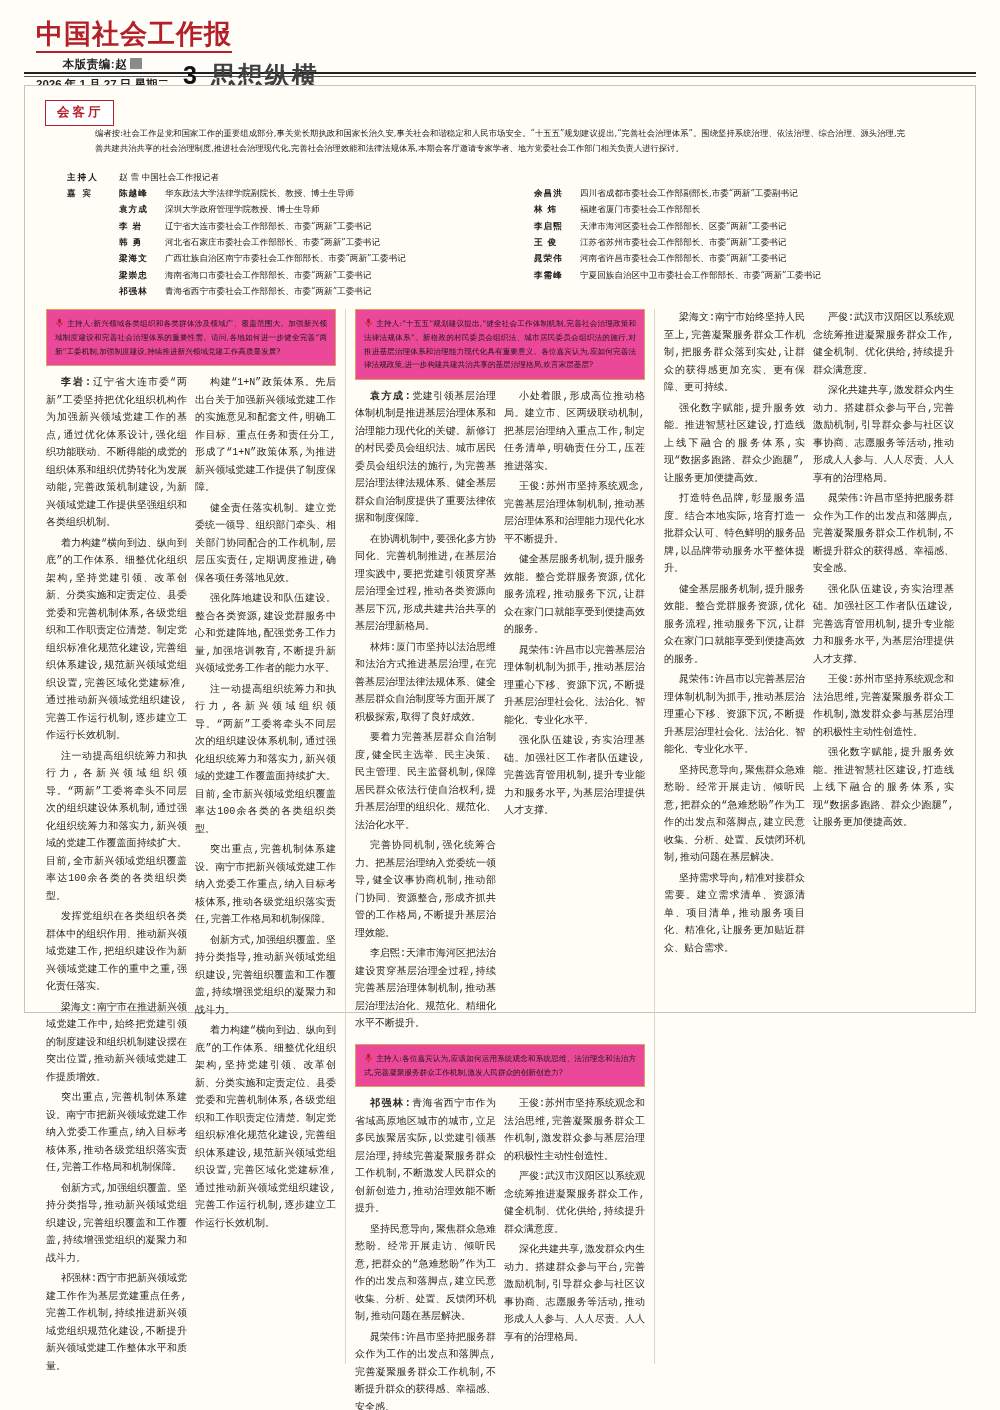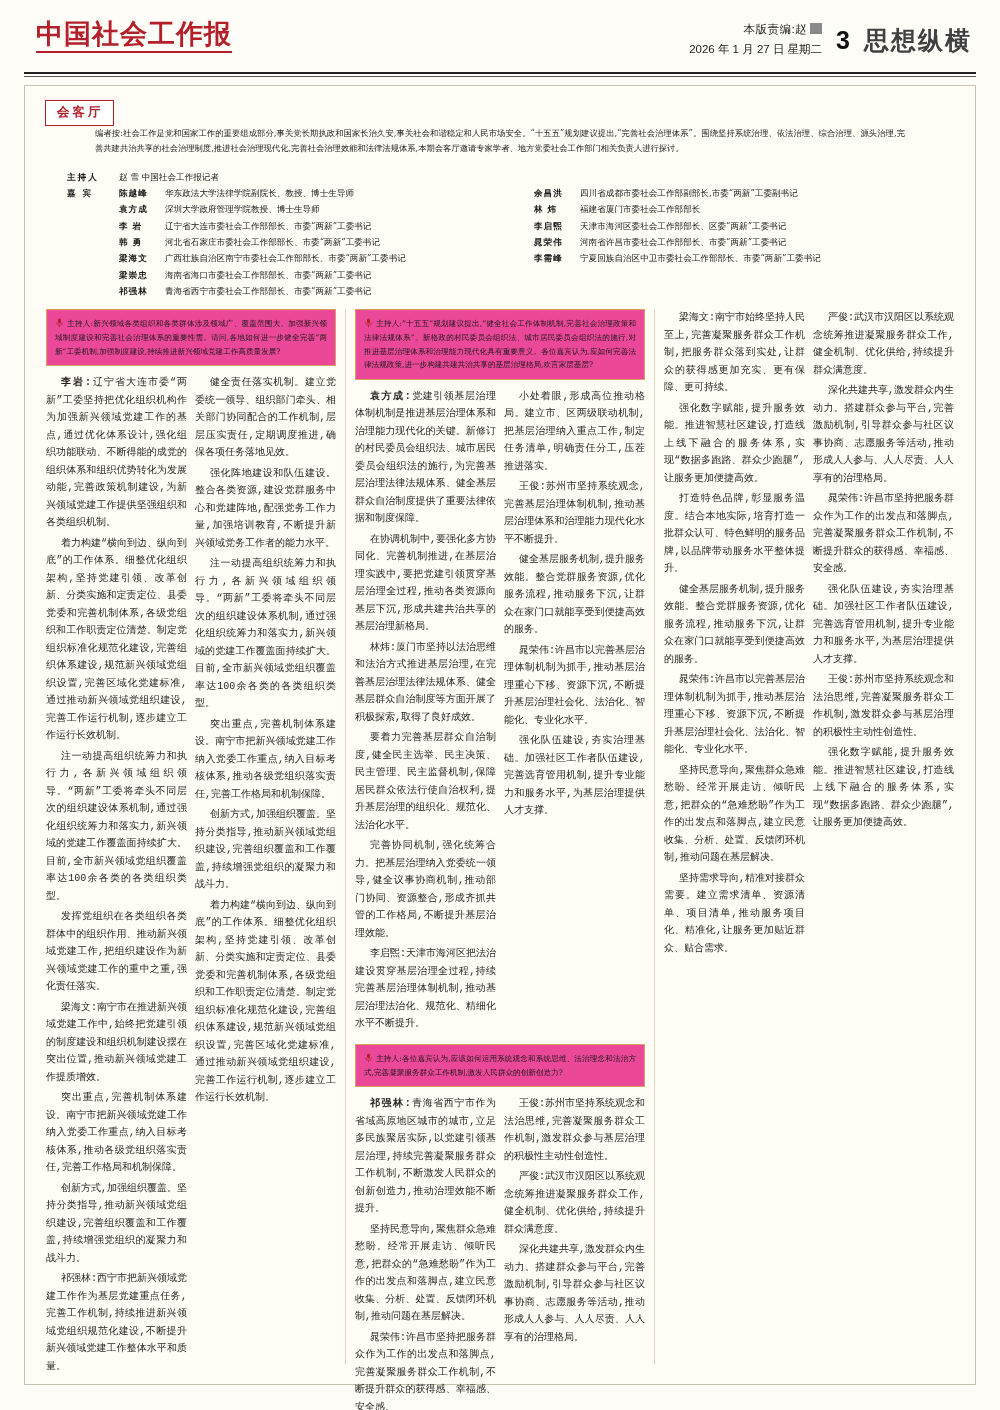--- a/index.html
+++ b/index.html
@@ -20,44 +20,46 @@
   }
 
   
   .masthead {
     position: relative;
     height: 68px;
     padding: 18px 28px 0 36px;
     display: flex;
     align-items: flex-start;
     justify-content: space-between;
+    flex-direction: column;
   }
   .logo {
     font-family: "DejaVu Serif", serif;
     font-weight: bold;
     font-size: 27px;
     letter-spacing: 1px;
     color: #b3202a;
     white-space: nowrap;
     border-bottom: 2px solid #b3202a;
     padding-bottom: 2px;
     line-height: 1.15;
   }
   .masthead-right {
     display: flex;
     align-items: flex-start;
     gap: 14px;
     margin-top: 2px;
   }
   .masthead-meta {
-    text-align: right;
+    text-align: center;
     font-family: "Liberation Sans", sans-serif;
     font-size: 11.5px;
     color: #222;
     line-height: 1.7;
+    font-weight: bold;
   }
   .masthead-meta .editor { letter-spacing: .5px; }
   .masthead-meta .editor .blk {
     display: inline-block;
     width: 12px; height: 11px;
     background: #8a8a8a;
     vertical-align: -1px;
     margin-left: 3px;
   }
   .pagenum {
@@ -87,21 +89,21 @@
     background: #555;
     margin: 2px 24px 0 24px;
   }
 
   
   .frame {
     position: relative;
     margin: 8px 24px 0 24px;
     border: 1px solid #c9c3b4;
     background: #fffdf6;
-    height: 1300px;
+    height: 928px;
     padding: 10px 12px 10px 12px;
   }
 
   .kicker {
     display: inline-block;
     border: 1px solid #b3202a;
     color: #b3202a;
     font-size: 12.5px;
     font-weight: bold;
     letter-spacing: 3px;
@@ -281,20 +283,24 @@
                 </div>
               <div class="guest-line">
                   <span class="guest-name">林 炜</span>
                   <span class="guest-title">福建省厦门市委社会工作部部长</span>
                 </div>
               <div class="guest-line">
                   <span class="guest-name">李启煕</span>
                   <span class="guest-title">天津市海河区委社会工作部部长、区委“两新”工委书记</span>
                 </div>
               <div class="guest-line">
+                  <span class="guest-name">王 俊</span>
+                  <span class="guest-title">江苏省苏州市委社会工作部部长、市委“两新”工委书记</span>
+                </div>
+              <div class="guest-line">
                   <span class="guest-name">晁荣伟</span>
                   <span class="guest-title">河南省许昌市委社会工作部部长、市委“两新”工委书记</span>
                 </div>
               <div class="guest-line">
                   <span class="guest-name">李需峰</span>
                   <span class="guest-title">宁夏回族自治区中卫市委社会工作部部长、市委“两新”工委书记</span>
                 </div>
             </div>
           </div>
         </div>
@@ -317,20 +323,21 @@
             <p class="body"><span class="spk">李岩:</span><span>辽宁省大连市委“两新”工委坚持把优化组织机构作为加强新兴领域党建工作的基点,通过优化体系设计,强化组织功能联动、不断得能的成党的组织体系和组织优势转化为发展动能,完善政策机制建设,为新兴领域党建工作提供坚强组织和各类组织机制。</span></p>
             <p class="body">着力构建“横向到边、纵向到底”的工作体系。细整优化组织架构,坚持党建引领、改革创新、分类实施和定责定位、县委党委和完善机制体系,各级党组织和工作职责定位清楚。制定党组织标准化规范化建设,完善组织体系建设,规范新兴领域党组织设置,完善区域化党建标准,通过推动新兴领域党组织建设,完善工作运行机制,逐步建立工作运行长效机制。</p>
             <p class="body">注一动提高组织统筹力和执行力,各新兴领域组织领导。“两新”工委将牵头不同层次的组织建设体系机制,通过强化组织统筹力和落实力,新兴领域的党建工作覆盖面持续扩大。目前,全市新兴领域党组织覆盖率达100余各类的各类组织类型。</p>
             <p class="body">发挥党组织在各类组织各类群体中的组织作用、推动新兴领域党建工作,把组织建设作为新兴领域党建工作的重中之重,强化责任落实。</p>
             <p class="body">梁海文:南宁市在推进新兴领域党建工作中,始终把党建引领的制度建设和组织机制建设摆在突出位置,推动新兴领域党建工作提质增效。</p>
             <p class="body">突出重点,完善机制体系建设。南宁市把新兴领域党建工作纳入党委工作重点,纳入目标考核体系,推动各级党组织落实责任,完善工作格局和机制保障。</p>
             <p class="body">创新方式,加强组织覆盖。坚持分类指导,推动新兴领域党组织建设,完善组织覆盖和工作覆盖,持续增强党组织的凝聚力和战斗力。</p>
             <p class="body">祁强林:西宁市把新兴领域党建工作作为基层党建重点任务,完善工作机制,持续推进新兴领域党组织规范化建设,不断提升新兴领域党建工作整体水平和质量。</p>
           </div>
           <div class="subcol">
+            <p class="body">构建“1+N”政策体系。先后出台关于加强新兴领域党建工作的实施意见和配套文件,明确工作目标、重点任务和责任分工,形成了“1+N”政策体系,为推进新兴领域党建工作提供了制度保障。</p>
             <p class="body">健全责任落实机制。建立党委统一领导、组织部门牵头、相关部门协同配合的工作机制,层层压实责任,定期调度推进,确保各项任务落地见效。</p>
             <p class="body">强化阵地建设和队伍建设。整合各类资源,建设党群服务中心和党建阵地,配强党务工作力量,加强培训教育,不断提升新兴领域党务工作者的能力水平。</p>
             <p class="body">注一动提高组织统筹力和执行力,各新兴领域组织领导。“两新”工委将牵头不同层次的组织建设体系机制,通过强化组织统筹力和落实力,新兴领域的党建工作覆盖面持续扩大。目前,全市新兴领域党组织覆盖率达100余各类的各类组织类型。</p>
             <p class="body">突出重点,完善机制体系建设。南宁市把新兴领域党建工作纳入党委工作重点,纳入目标考核体系,推动各级党组织落实责任,完善工作格局和机制保障。</p>
             <p class="body">创新方式,加强组织覆盖。坚持分类指导,推动新兴领域党组织建设,完善组织覆盖和工作覆盖,持续增强党组织的凝聚力和战斗力。</p>
             <p class="body">着力构建“横向到边、纵向到底”的工作体系。细整优化组织架构,坚持党建引领、改革创新、分类实施和定责定位、县委党委和完善机制体系,各级党组织和工作职责定位清楚。制定党组织标准化规范化建设,完善组织体系建设,规范新兴领域党组织设置,完善区域化党建标准,通过推动新兴领域党组织建设,完善工作运行机制,逐步建立工作运行长效机制。</p>
           </div>
         </div>
       </div>
 

